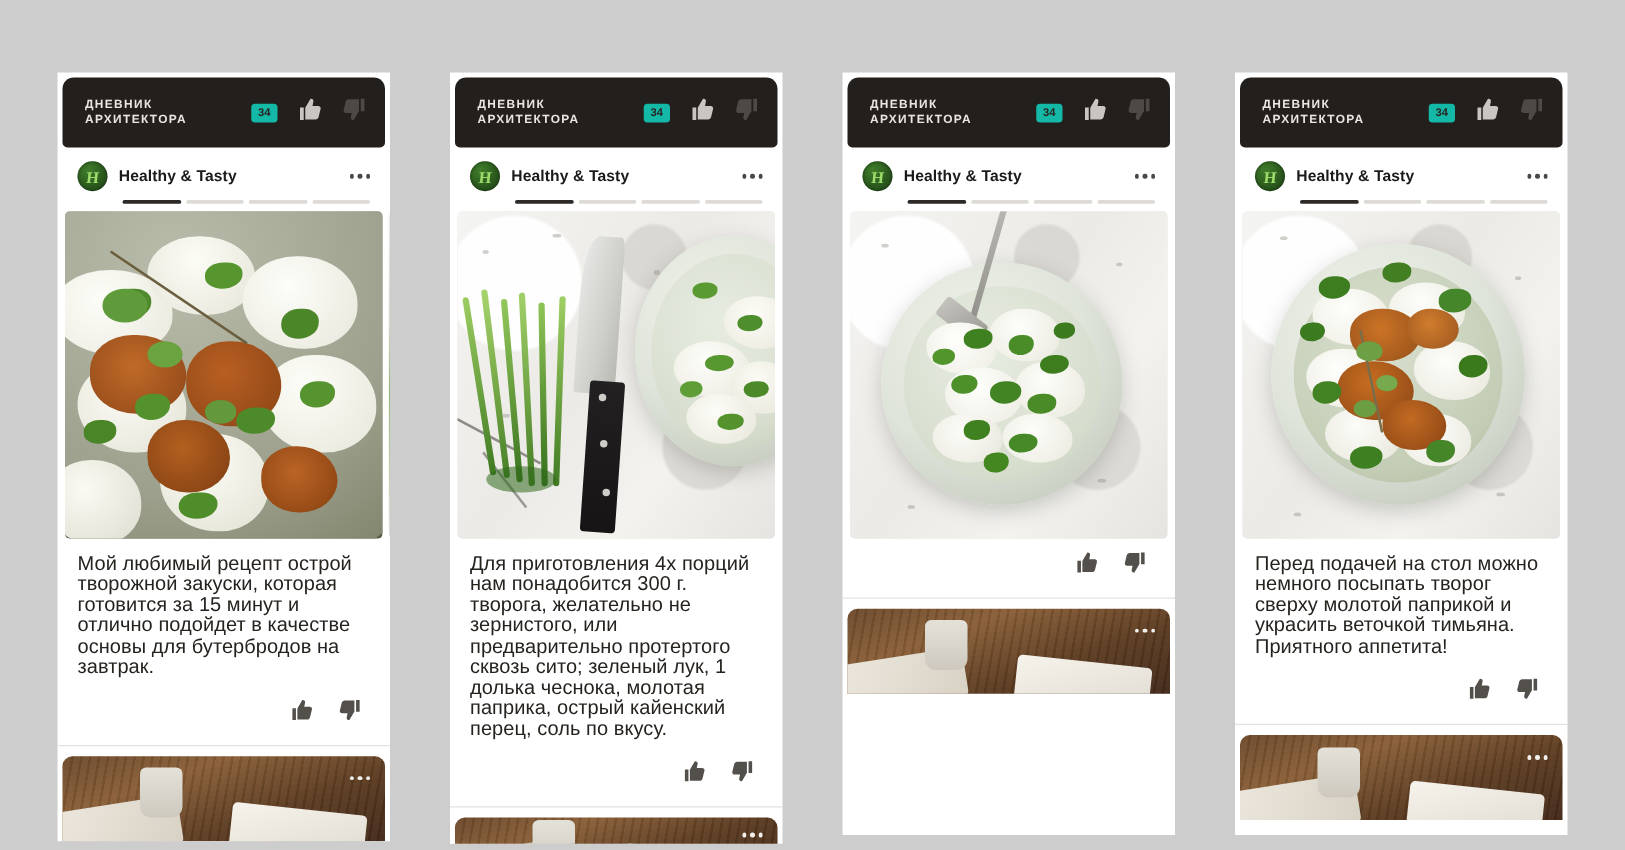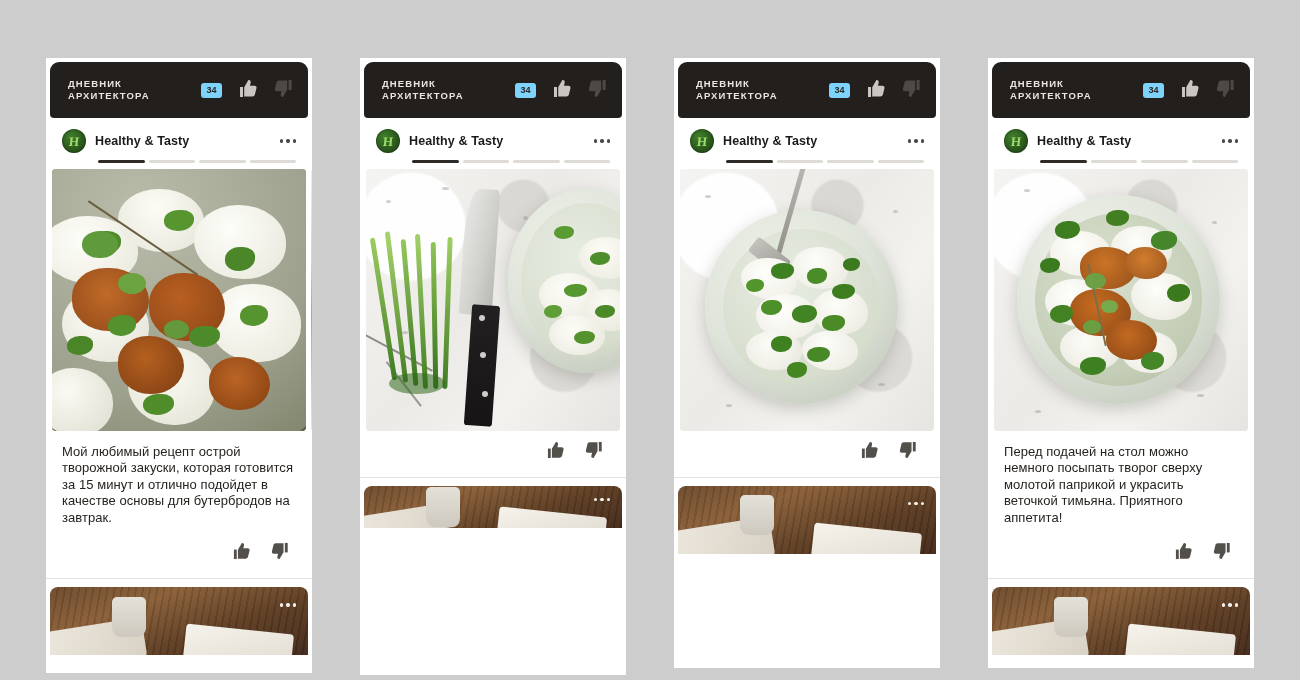--- a/index.html
+++ b/index.html
@@ -48,21 +48,21 @@
     text-transform: uppercase;
     white-space: pre-line;
   }
   .topbar-actions {
     margin-left: auto;
     display: flex;
     align-items: center;
     gap: 16px;
   }
   .count-badge {
-    background: #7dd3fc;
+    background: #14b8a6;
     color: #2a2623;
     font-size: 9px;
     font-weight: bold;
     border-radius: 3px;
     padding: 2px 5px 2px 5px;
     line-height: 11px;
     min-width: 21px;
     text-align: center;
   }
   .tb-icon { display: block; }
@@ -170,21 +170,21 @@
   }
 
   
   .curd { position: absolute; border-radius: 48% 52% 46% 54%; }
   .herb { position: absolute; border-radius: 50% 40% 55% 45%; }
   .paprika { position: absolute; border-radius: 46% 54% 50% 50%; }
 
   
   .caption {
     padding: 13px 16px 6px 16px;
-    font-size: 13px;
+    font-size: 16px;
     line-height: 16.5px;
     color: #26231f;
     letter-spacing: .05px;
   }
   .reactions {
     display: flex;
     justify-content: flex-end;
     gap: 20px;
     padding: 10px 22px 14px 16px;
   }
@@ -425,20 +425,21 @@
         <div style="position:absolute;left:6%;top:26%;width:5px;height:55%;background:linear-gradient(180deg,#9ccd62,#3f7a22);border-radius:3px;transform:rotate(-9deg)"></div>
         <div style="position:absolute;left:11%;top:24%;width:5px;height:58%;background:linear-gradient(180deg,#a7d46c,#477f26);border-radius:3px;transform:rotate(-7deg)"></div>
         <div style="position:absolute;left:16%;top:27%;width:5px;height:56%;background:linear-gradient(180deg,#94c85c,#3a7320);border-radius:3px;transform:rotate(-5deg)"></div>
         <div style="position:absolute;left:21%;top:25%;width:5px;height:59%;background:linear-gradient(180deg,#a2d169,#437c24);border-radius:3px;transform:rotate(-3deg)"></div>
         <div style="position:absolute;left:26%;top:28%;width:5px;height:56%;background:linear-gradient(180deg,#8fc456,#36701e);border-radius:3px;transform:rotate(-1deg)"></div>
         <div style="position:absolute;left:31%;top:26%;width:5px;height:58%;background:linear-gradient(180deg,#9fcf64,#407a23);border-radius:3px;transform:rotate(2deg)"></div>
         <div style="position:absolute;left:9%;top:78%;width:22%;height:8%;background:#2f6a1c;border-radius:50%;opacity:.55"></div>
       </div>
     </div>
 
+    <div class="caption">Для приготовления 4х порций нам понадобится 300 г. творога, желательно не  зернистого, или предварительно протертого сквозь сито; зеленый лук, 1 долька чеснока, молотая паприка, острый кайенский перец, соль по вкусу.</div>
     <div class="reactions">
       <span>
         <svg width="19" height="18" viewBox="0 0 20 19">
             <path d="M2 8h3v10H2z" fill="#53504c"></path>
             <path d="M6.2 8.2 10.4 1c1.6-.2 2.6.9 2.3 2.4l-.7 3.3h4.6c1.3 0 2.2 1.1 1.9 2.3l-1.6 6.6c-.3 1.2-1.3 2-2.5 2H6.2z" fill="#53504c"></path>
           </svg>
       </span>
       <span>
         <svg width="19" height="18" viewBox="0 0 20 19">
             <path d="M17.6 11h-3V1h3z" fill="#53504c"></path>

